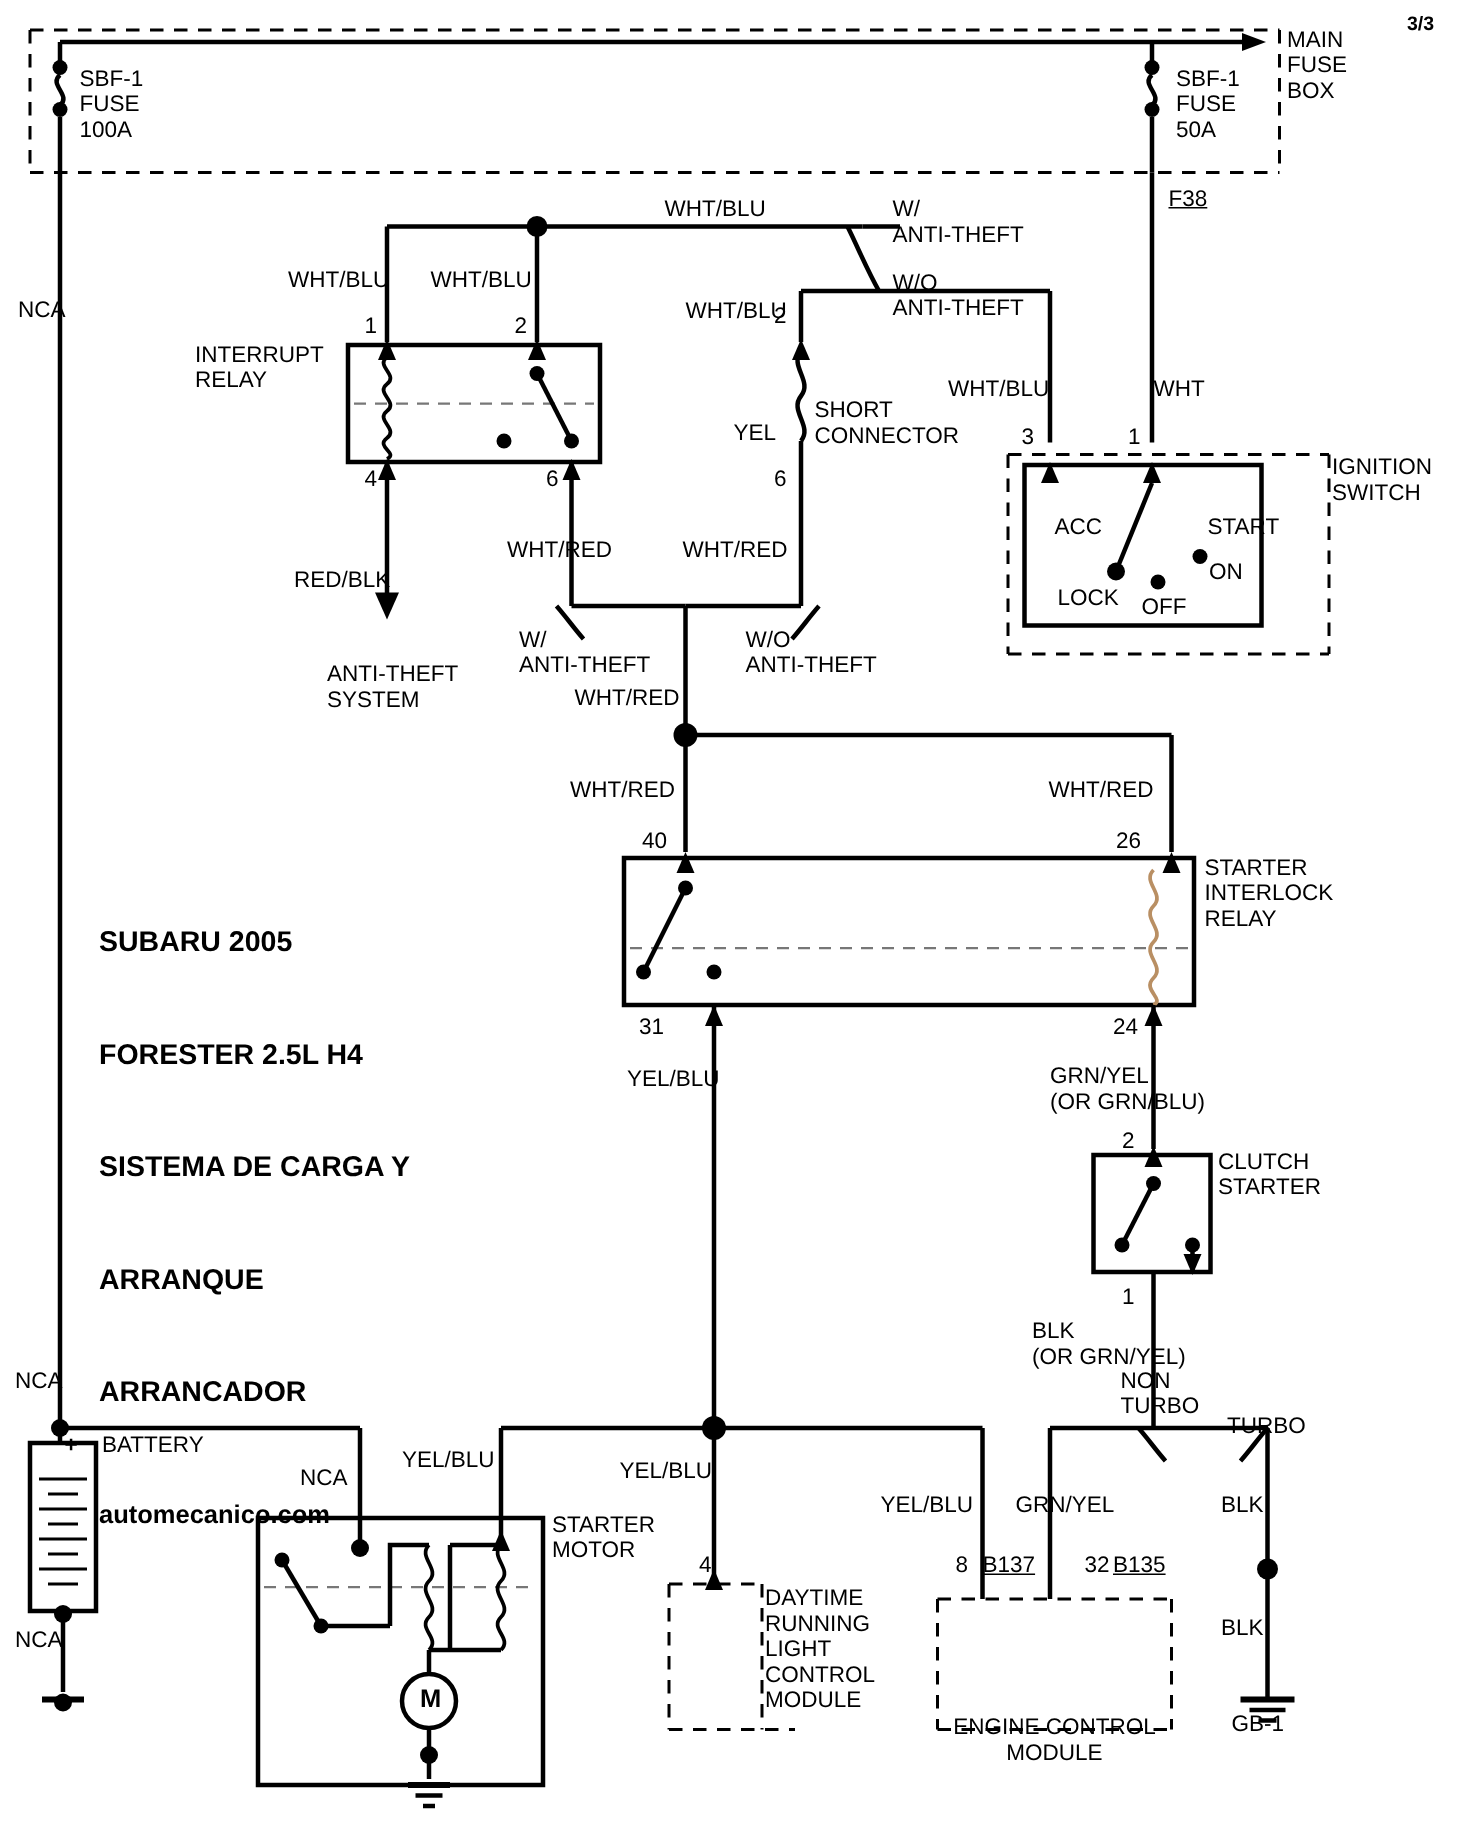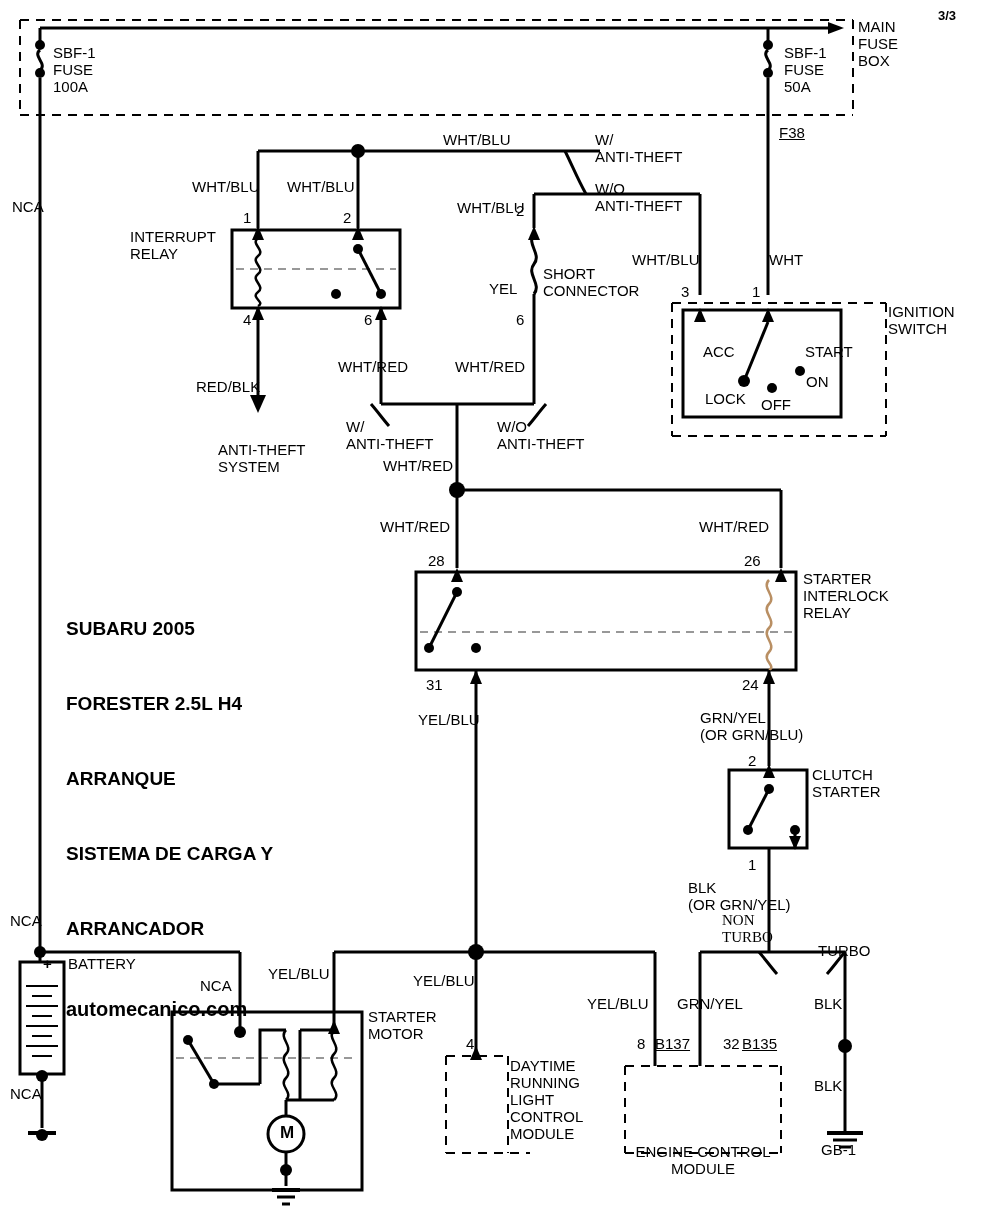--- a/index.html
+++ b/index.html
@@ -313,40 +313,40 @@
   <div class="lbl" style="left:338px; top:358px;">WHT/RED</div>
   <div class="lbl" style="left:455px; top:358px;">WHT/RED</div>
   <div class="lbl" style="left:346px; top:418px;">W/
 ANTI-THEFT</div>
   <div class="lbl" style="left:497px; top:418px;">W/O
 ANTI-THEFT</div>
   <div class="lbl" style="left:383px; top:457px;">WHT/RED</div>
   <div class="lbl" style="left:380px; top:518px;">WHT/RED</div>
   <div class="lbl" style="left:699px; top:518px;">WHT/RED</div>
 
-  <div class="lbl num" style="left:428px; top:552px;">28</div>
+  <div class="lbl num" style="left:428px; top:552px;">40</div>
   <div class="lbl num" style="left:744px; top:552px;">26</div>
   <div class="lbl num" style="left:426px; top:676px;">31</div>
   <div class="lbl num" style="left:742px; top:676px;">24</div>
   <div class="lbl" style="left:803px; top:570px;">STARTER
 INTERLOCK
 RELAY</div>
 
   <div class="lbl" style="left:418px; top:711px;">YEL/BLU</div>
   <div class="lbl" style="left:700px; top:709px;">GRN/YEL
 (OR GRN/BLU)</div>
 
   <div class="lbl num" style="left:748px; top:752px;">2</div>
   <div class="lbl" style="left:812px; top:766px;">CLUTCH
 STARTER</div>
   <div class="lbl num" style="left:748px; top:856px;">1</div>
   <div class="lbl" style="left:688px; top:879px;">BLK
 (OR GRN/YEL)</div>
 
-  <div class="lbl" style="left:722px; top:912px;font-family:Liberation Serif, serif;">NON
+  <div class="lbl" style="left:747px; top:912px;">NON
 TURBO</div>
   <div class="lbl" style="left:818px; top:942px;">TURBO</div>
 
   <div class="lbl" style="left:10px; top:912px;">NCA</div>
   <div class="lbl" style="left:10px; top:1085px;">NCA</div>
   <div class="lbl" style="left:200px; top:977px;">NCA</div>
 
   <div class="lbl" style="left:43px; top:955px; font-weight:bold;">+</div>
   <div class="lbl" style="left:68px; top:955px;">BATTERY</div>
   <div class="lbl" style="left:368px; top:1008px;">STARTER
@@ -371,19 +371,19 @@
 LIGHT
 CONTROL
 MODULE</div>
   <div class="lbl center" style="left:630px; top:1143px; width:146px;">ENGINE CONTROL
 MODULE</div>
   <div class="lbl" style="left:821px; top:1141px;">GB-1</div>
 
   <div class="title-block" style="left:66px; top:566px;">
     <div>SUBARU 2005</div>
     <div>FORESTER 2.5L H4</div>
+    <div>SISTEMA DE CARGA Y</div>
     <div>ARRANQUE</div>
-    <div>SISTEMA DE CARGA Y</div>
     <div>ARRANCADOR</div>
-    <div style="margin-top:6px; font-size:20px;">automecanico.com</div>
+    <div style="margin-top:6px; font-size:17px;">automecanico.com</div>
   </div>
 
 </div>
 
 </body></html>

